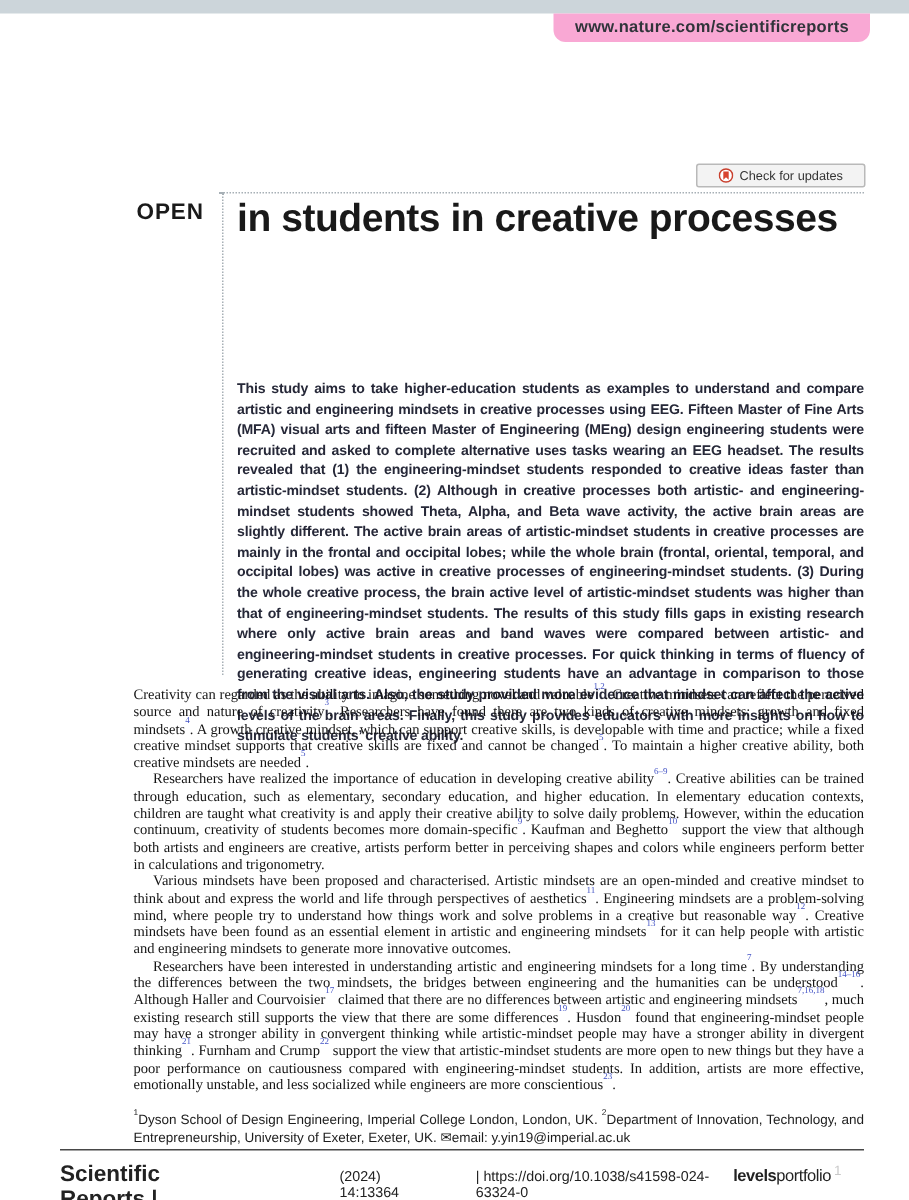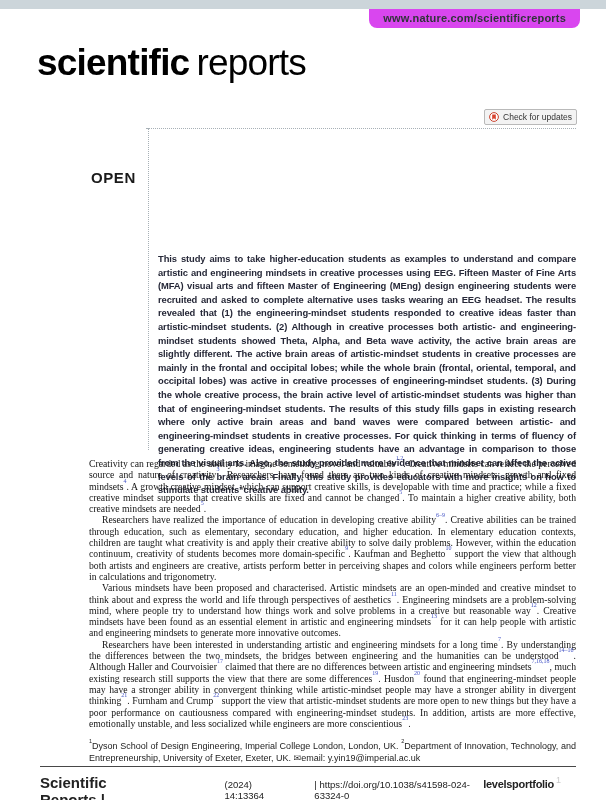--- a/index.html
+++ b/index.html
@@ -2,38 +2,38 @@
 <html><head>
 <meta charset="utf-8">
 <style>
   html,body { margin:0; padding:0; background:#ffffff; }
   .page {
     position:relative; width:606px; height:800px; background:#ffffff;
     overflow:hidden; font-family:"Liberation Sans", sans-serif; color:#141414;
   }
   .topbar { position:absolute; top:0; left:0; width:606px; height:9px; background:#ccd5da; }
   .urltab {
-    position:absolute; top:9px; right:26px; background:#d946ef; color:#30343a;
+    position:absolute; top:9px; right:26px; background:#f9a8d4; color:#30343a;
     font-size:11px; font-weight:700; letter-spacing:0.2px;
     padding:3px 14px 4px; border-radius:0 0 8px 8px;
   }
   .logo { position:absolute; left:37px; top:42px; font-size:37px; color:#000; letter-spacing:-0.8px; }
   .logo .lb { font-weight:700; }
   .logo .ll { font-weight:400; margin-left:7px; }
   .check {
     position:absolute; top:109px; right:29px; display:flex; align-items:center; gap:4px;
     background:#f3f3f3; border:1px solid #b9b9b9; border-radius:2px;
-    padding:2px 4px; font-size:8.5px; color:#333;
+    padding:2px 14px; font-size:8.5px; color:#333;
   }
   .check-icon { width:10px; height:10px; display:inline-block; }
   .dot-h { position:absolute; left:146px; top:128px; width:430px; border-top:1px dotted #a7b0b6; }
   .dot-v { position:absolute; left:148px; top:128px; height:322px; border-left:1px dotted #a7b0b6; }
   .open {
     position:absolute; left:91px; top:133px; font-size:15px; font-weight:700;
-    letter-spacing:0.6px; color:#1a1a1a;margin-top:36px;
+    letter-spacing:0.6px; color:#1a1a1a;
   }
   .title {
     position:absolute; left:158px; top:130px; width:412px;
     font-size:26px; line-height:31px; font-weight:700; color:#191919; letter-spacing:-0.3px;
   }
   .authors {
     position:absolute; left:158px; top:229px; width:412px;
     font-size:11.5px; font-weight:700; color:#20212c;
   }
   .abstract {
@@ -61,52 +61,50 @@
   .rule { position:absolute; left:40px; top:766px; width:536px; border-top:1.5px solid #474747; }
   .footer {
     position:absolute; left:40px; top:774px; width:536px;
     font-size:9.5px; color:#222; display:flex; align-items:baseline;
   }
   .f-journal { font-weight:700; font-size:15px; }
   .f-cite { margin-left:20px;padding-left:44px; }
   .f-doi { margin-left:28px; }
   .f-brand { margin-left:auto; margin-right:22px; font-size:11px; letter-spacing:-0.3px; }
   .f-brand .bb { font-weight:700; }
-  .f-brand .bl { font-weight:700; }
+  .f-brand .bl { font-weight:400; }
   .pagenum { position:absolute; left:556px; top:775px; font-size:9px; color:#c9c9c9; }
 </style>
 </head>
 <body>
 
 <div class="page">
 
   <div class="topbar"></div>
 
   <div class="urltab">www.nature.com/scientificreports</div>
 
-  <div class="logo">
-    <span class="lb">scientific</span><span class="ll">reports</span>
-  </div>
 
   <div class="check">
     <span class="check-icon">
       <svg width="10" height="10" viewBox="0 0 10 10">
         <circle cx="5" cy="5" r="4.4" fill="#ffffff" stroke="#c9402e" stroke-width="1"></circle>
         <path d="M3.2 2.4h3.6v5.4L5 6.2 3.2 7.8z" fill="#d8432f"></path>
       </svg>
     </span>
     <span>Check for updates</span>
   </div>
 
   <div class="dot-h"></div>
   <div class="dot-v"></div>
 
   <div class="open">OPEN</div>
 
   <div class="title">
+    <div>in students in creative processes</div>
   </div>
 
 
   <div class="abstract">This study aims to take higher-education students as examples to understand and compare artistic and engineering mindsets in creative processes using EEG. Fifteen Master of Fine Arts (MFA) visual arts and fifteen Master of Engineering (MEng) design engineering students were recruited and asked to complete alternative uses tasks wearing an EEG headset. The results revealed that (1) the engineering-mindset students responded to creative ideas faster than artistic-mindset students. (2) Although in creative processes both artistic- and engineering-mindset students showed Theta, Alpha, and Beta wave activity, the active brain areas are slightly different. The active brain areas of artistic-mindset students in creative processes are mainly in the frontal and occipital lobes; while the whole brain (frontal, oriental, temporal, and occipital lobes) was active in creative processes of engineering-mindset students. (3) During the whole creative process, the brain active level of artistic-mindset students was higher than that of engineering-mindset students. The results of this study fills gaps in existing research where only active brain areas and band waves were compared between artistic- and engineering-mindset students in creative processes. For quick thinking in terms of fluency of generating creative ideas, engineering students have an advantage in comparison to those from the visual arts. Also, the study provided more evidence that mindset can affect the active levels of the brain areas. Finally, this study provides educators with more insights on how to stimulate students’ creative ability.</div>
 
   <div class="intro">
     <p><span>Creativity can regarded as the ability to imagine something novel and valuable</span><sup>1,2</sup><span>. Creative mindsets can reflect the perceived source and nature of creativity</span><sup>3</sup><span>. Researchers have found there are two kinds of creative mindsets: growth and fixed mindsets</span><sup>4</sup><span>. A growth creative mindset, which can support creative skills, is developable with time and practice; while a fixed creative mindset supports that creative skills are fixed and cannot be changed</span><sup>5</sup><span>. To maintain a higher creative ability, both creative mindsets are needed</span><sup>5</sup><span>.</span></p>
     <p><span>Researchers have realized the importance of education in developing creative ability</span><sup>6–9</sup><span>. Creative abilities can be trained through education, such as elementary, secondary education, and higher education. In elementary education contexts, children are taught what creativity is and apply their creative ability to solve daily problems. However, within the education continuum, creativity of students becomes more domain-specific</span><sup>9</sup><span>. Kaufman and Beghetto</span><sup>10</sup><span> support the view that although both artists and engineers are creative, artists perform better in perceiving shapes and colors while engineers perform better in calculations and trigonometry.</span></p>
     <p><span>Various mindsets have been proposed and characterised. Artistic mindsets are an open-minded and creative mindset to think about and express the world and life through perspectives of aesthetics</span><sup>11</sup><span>. Engineering mindsets are a problem-solving mind, where people try to understand how things work and solve problems in a creative but reasonable way</span><sup>12</sup><span>. Creative mindsets have been found as an essential element in artistic and engineering mindsets</span><sup>13</sup><span> for it can help people with artistic and engineering mindsets to generate more innovative outcomes.</span></p>
     <p><span>Researchers have been interested in understanding artistic and engineering mindsets for a long time</span><sup>7</sup><span>. By understanding the differences between the two mindsets, the bridges between engineering and the humanities can be understood</span><sup>14–16</sup><span>. Although Haller and Courvoisier</span><sup>17</sup><span> claimed that there are no differences between artistic and engineering mindsets</span><sup>7,16,18</sup><span>, much existing research still supports the view that there are some differences</span><sup>19</sup><span>. Husdon</span><sup>20</sup><span> found that engineering-mindset people may have a stronger ability in convergent thinking while artistic-mindset people may have a stronger ability in divergent thinking</span><sup>21</sup><span>. Furnham and Crump</span><sup>22</sup><span> support the view that artistic-mindset students are more open to new things but they have a poor performance on cautiousness compared with engineering-mindset students. In addition, artists are more effective, emotionally unstable, and less socialized while engineers are more conscientious</span><sup>23</sup><span>.</span></p>

